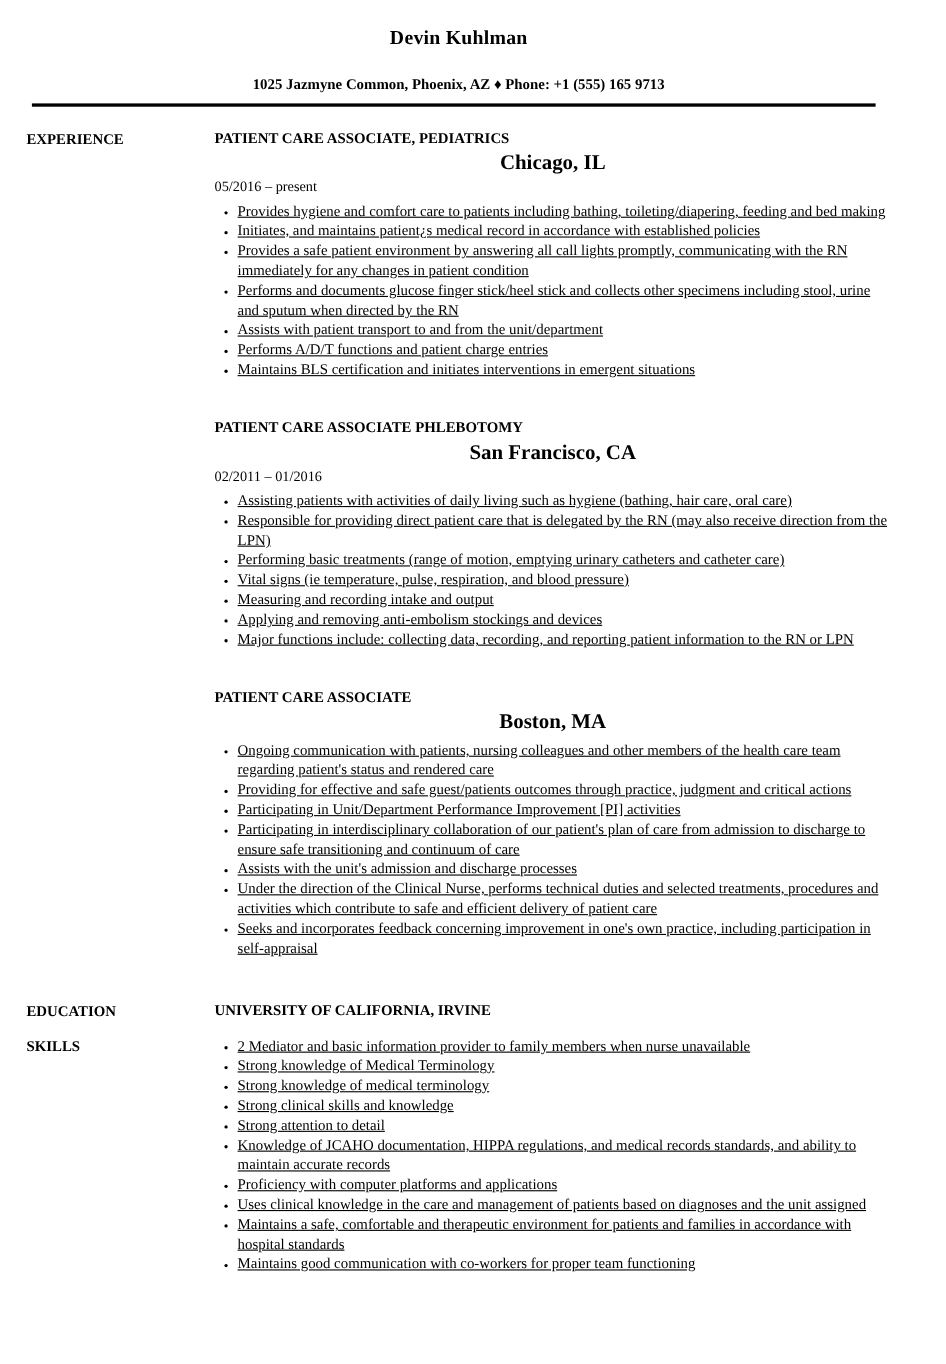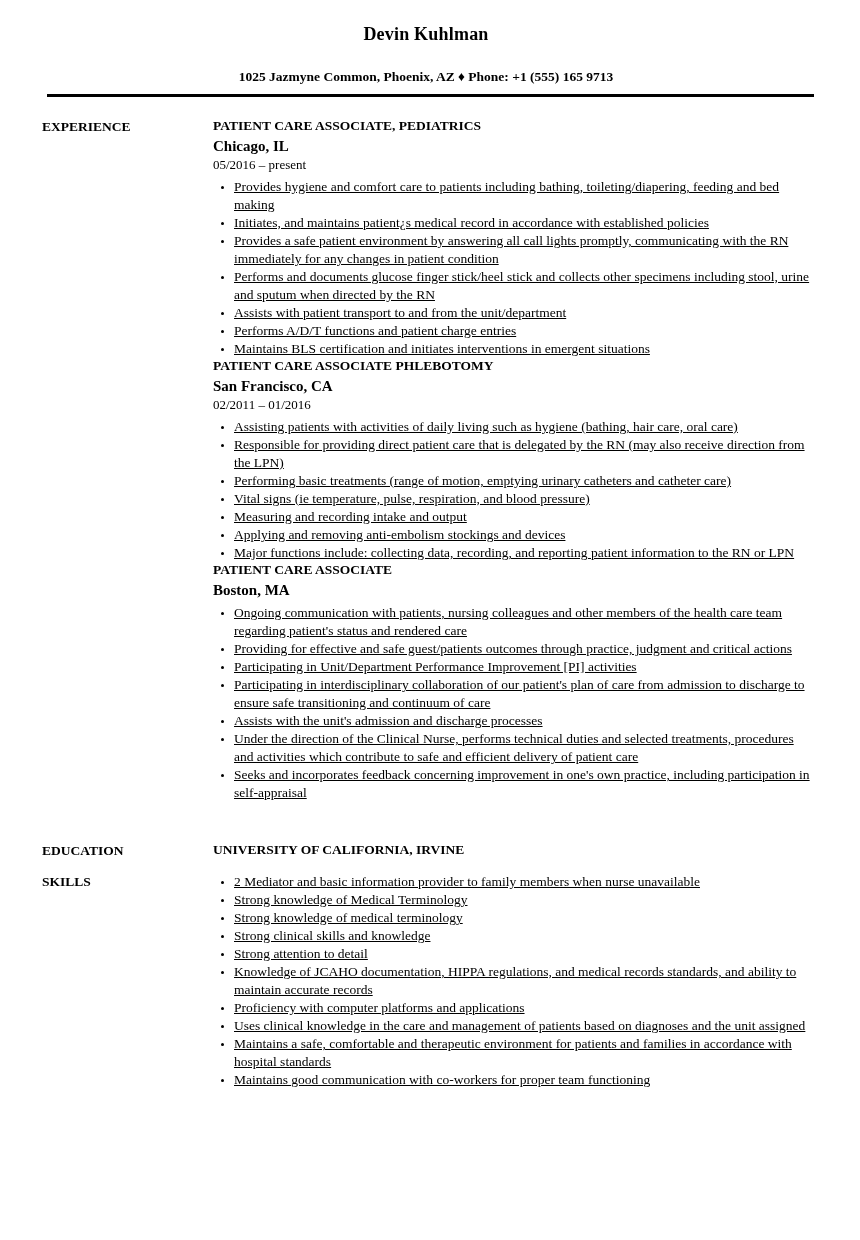--- a/index.html
+++ b/index.html
@@ -2,21 +2,21 @@
 <html><head>
 <meta charset="utf-8">
 <style>
   html, body { margin: 0; padding: 0; background: #ffffff; }
   body {
     width: 860px; height: 1240px;
     font-family: "Liberation Serif", serif;
     color: #000000;
     overflow: hidden;
   }
-  .page { padding: 24px 50px 0 42px; box-sizing: border-box; }
+  .page { padding: 24px 50px 0 24px; box-sizing: border-box; }
 
   
   .name {
     text-align: center;
     font-weight: bold;
     font-size: 18px;
     letter-spacing: 0.2px;
   }
   .contact {
     text-align: center;
@@ -42,23 +42,23 @@
   .section--experience { margin-top: 21px; }
   .section--education  { margin-top: 40px; }
   .section--skills     { margin-top: 14px; }
   .section-label {
     font-weight: bold;
     font-size: 13.5px;
     padding-top: 1px;
   }
 
   
-  .job + .job { }
+  .job + .job { margin-top: 36px; }
   .job-title    { font-weight: bold; font-size: 13.5px; }
-  .job-location { font-weight: bold; font-size: 15px; margin-top: 4px; }
+  .job-location { font-weight: bold; font-size: 19px; margin-top: 4px; text-align: center; }
   .job-dates    { font-size: 13px; margin-top: 2px; }
 
   ul.bullets {
     margin: 5px 0 0 0;
     padding-left: 21px;
     max-width: 652px;
   }
   ul.bullets li {
     font-size: 13.5px;
     line-height: 18px;

